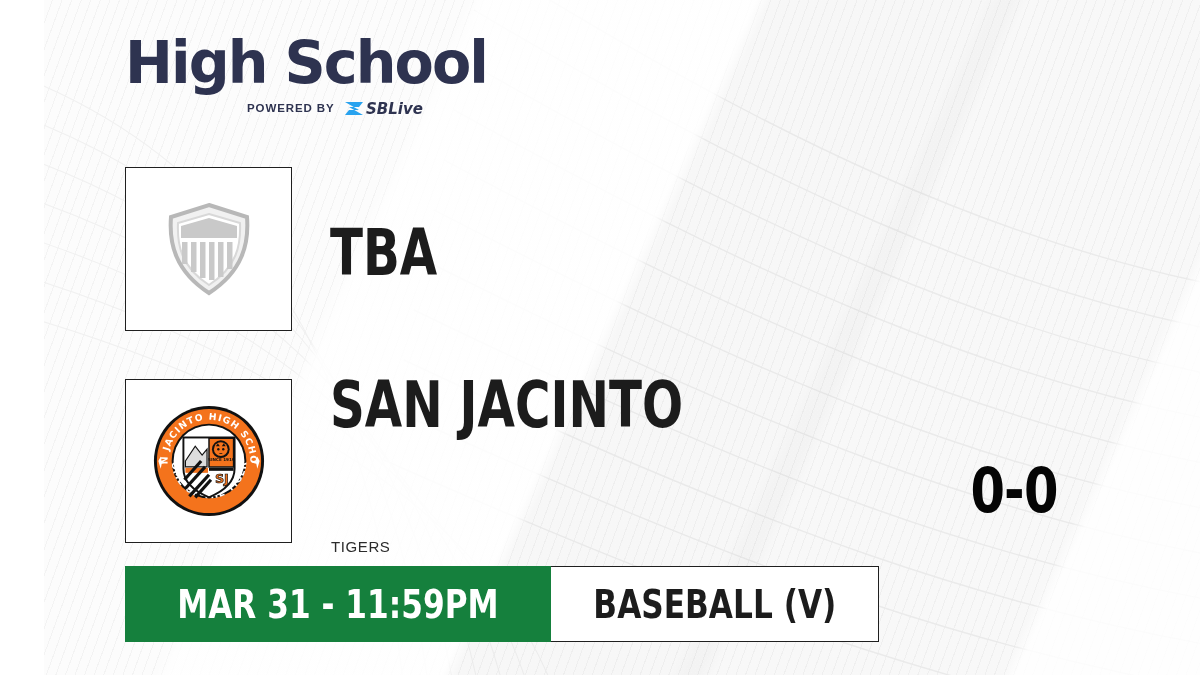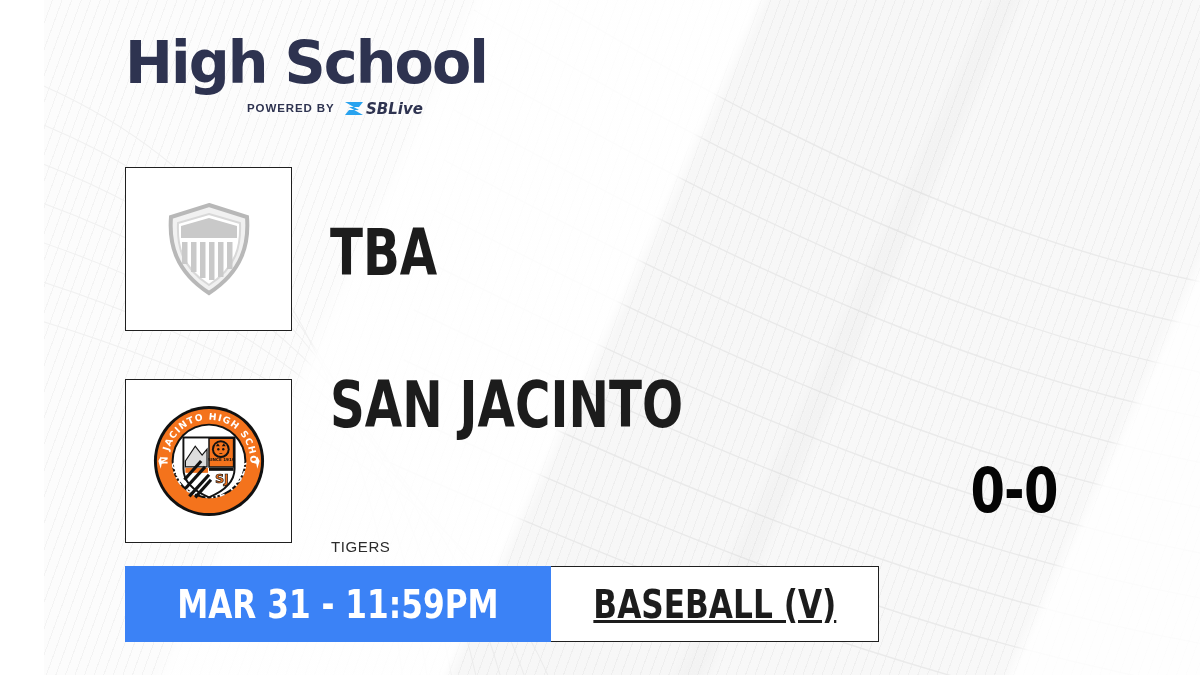--- a/index.html
+++ b/index.html
@@ -112,21 +112,21 @@
     line-height:1;
     letter-spacing:-1px;
     color:#050505;
     transform:scaleX(.8);
     transform-origin:center center;
   }
 
   
   .bar{position:absolute;left:81px;top:566px;height:76px;display:flex;}
   .bar-date{
-    background:#3b82f6;
+    background:#15803d;
     color:#ffffff;
     min-width:366px;
     display:flex;align-items:center;justify-content:center;
     padding:0 12px;box-sizing:border-box;
   }
   .bar-date span{
     font-family:"DejaVu Sans", sans-serif;
     font-weight:bold;font-size:39px;line-height:1;
     letter-spacing:0px;
     transform:scaleX(.8);transform-origin:center;
@@ -134,21 +134,20 @@
   }
   .bar-sport{
     background:#ffffff;
     border:1.6px solid #1f1f1f;
     border-left:none;
     box-sizing:border-box;
     color:#1c1c1c;
     min-width:318px;
     display:flex;align-items:center;justify-content:center;
     padding:16px 12px;
-    text-decoration:underline;
   }
   .bar-sport span{
     font-family:"DejaVu Sans", sans-serif;
     font-weight:bold;font-size:39px;line-height:1;
     transform:scaleX(.8);transform-origin:center;
     white-space:nowrap;
   }
 </style>
 </head>
 <body>

